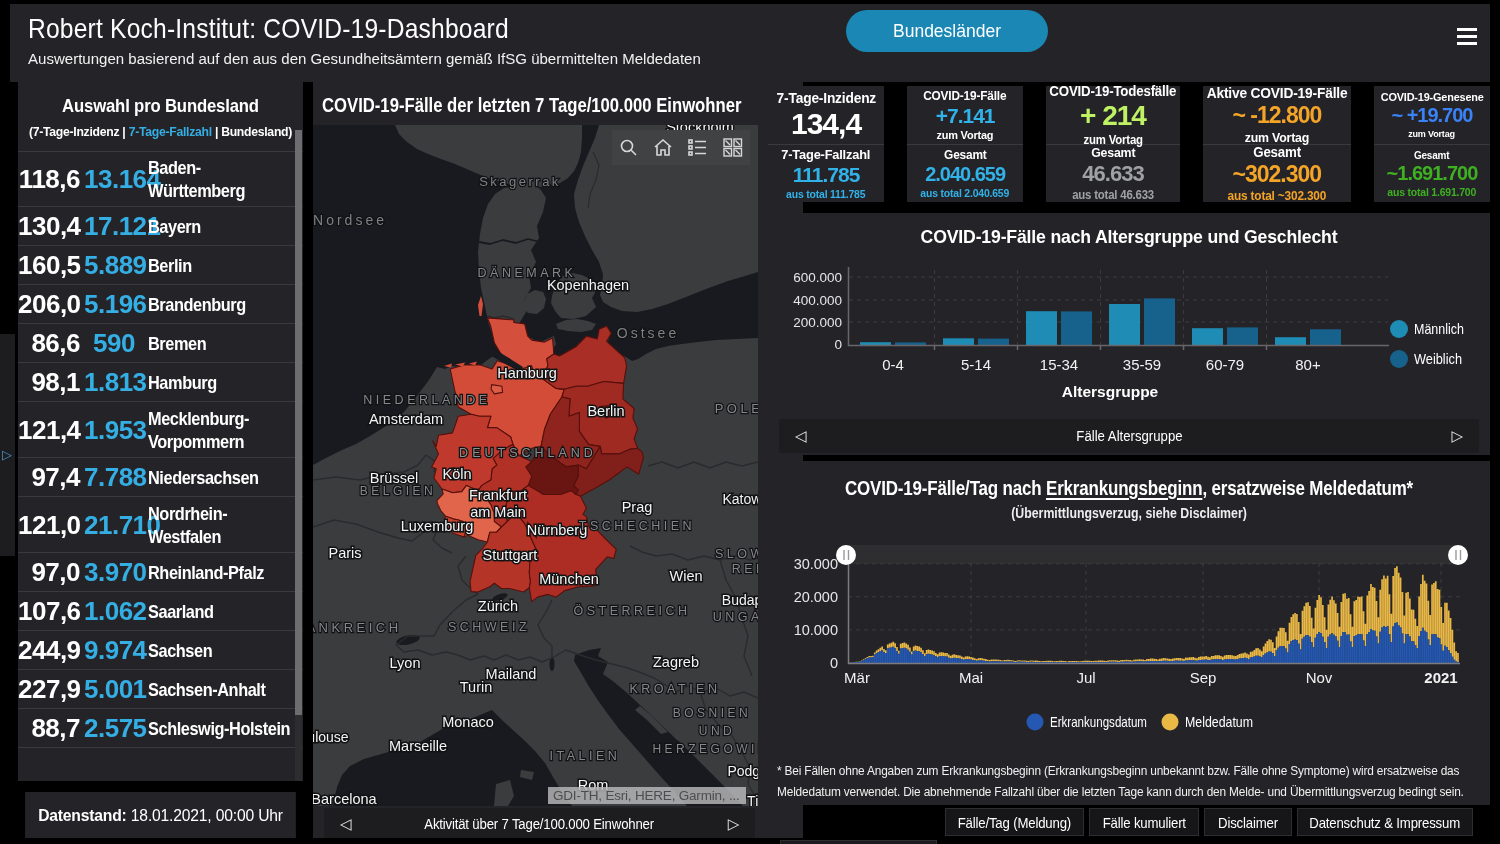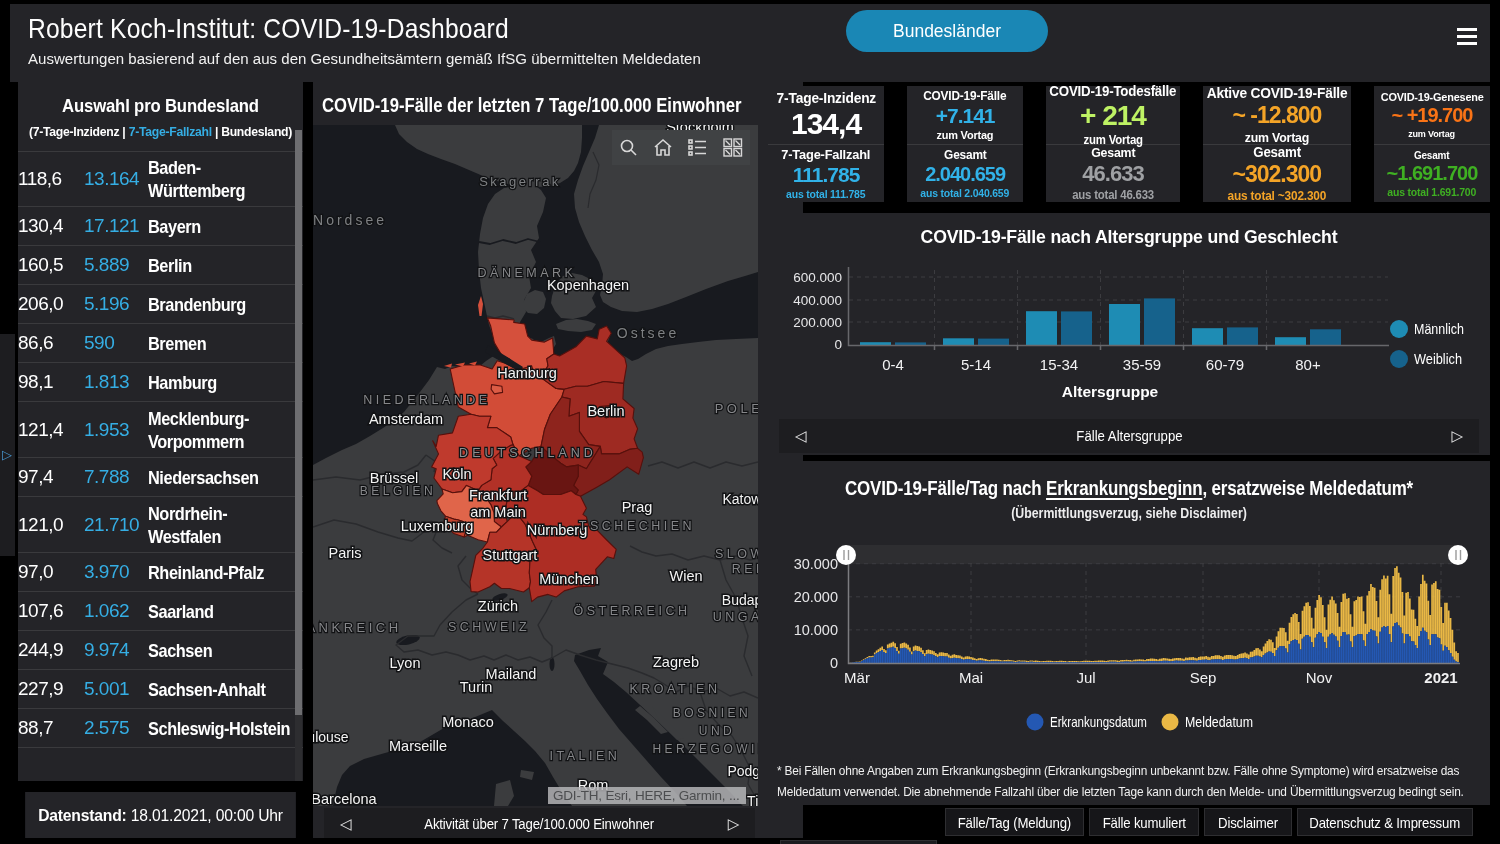--- a/index.html
+++ b/index.html
@@ -22,22 +22,22 @@
 
 #lpanel { left:18px; top:82px; width:285px; height:699px; overflow:hidden; }
 #ltitle { text-align:center; font-weight:bold; font-size:19px; padding-top:13px;
   letter-spacing:-.2px; transform:scaleX(.88)}
 #lsub { text-align:center; font-weight:bold; font-size:13px; color:#fff; margin-top:7px;
   letter-spacing:-.3px; transform:scaleX(.94)}
 #lsub span { color:#35aee4; }
 .brow { position:relative; border-bottom:1px solid #3a3a3d; }
 .brow:first-child { border-top:1px solid #3a3a3d; }
 #lrows { margin-top:12px; }
-.bnum, .bblue { position:absolute; top:50%; transform:translateY(-50%); font-weight:normal;
-  font-size:19px; text-align:left; letter-spacing:-.5px}
+.bnum, .bblue { position:absolute; top:50%; transform:translateY(-50%); font-weight:bold;
+  font-size:26px; text-align:right; letter-spacing:-.5px}
 .bnum { left:0; width:62px; color:#fff; }
 .bblue { left:66px; width:51px; color:#35aee4; }
 .bname { position:absolute; left:130px; top:50%; transform:translateY(-50%) scaleX(.86);
   transform-origin:left center; font-weight:bold; font-size:19px; letter-spacing:-.5px;
   line-height:23px; white-space:nowrap; }
 #lscroll { position:absolute; right:1px; top:48px; width:7px; height:667px; background:#2d2d30; }
 #lthumb { position:absolute; right:1px; top:48px; width:7px; height:585px; background:#6d6d70; }
 #datenstand { left:18px; top:792px; width:285px; height:46px; line-height:46px;
   text-align:center; font-size:16.5px; letter-spacing:-.2px; transform:scaleX(.95)}
 
@@ -375,21 +375,21 @@
 </div>
 <div class="chalf" style="border-top:1px solid #3a3a3d">
   <div class="clab" style="font-size:14px">Gesamt</div>
   <div class="cval" style="font-size:23px;color:#f4a427">~302.300</div>
   <div class="csub" style="font-size:12.5px;color:#f4a427">aus total ~302.300</div>
 </div>
 </div>
     <div class="card">
 <div class="chalf">
   <div class="clab" style="font-size:11.5px">COVID-19-Genesene</div>
-  <div class="cval" style="font-size:20px;color:#f97316">~ +19.700</div>
+  <div class="cval" style="font-size:20px;color:#3b82f6">~ +19.700</div>
   <div class="csub" style="font-size:9.5px">zum Vortag</div>
 </div>
 <div class="chalf" style="border-top:1px solid #3a3a3d">
   <div class="clab" style="font-size:10.5px">Gesamt</div>
   <div class="cval" style="font-size:20px;color:#3fb022">~1.691.700</div>
   <div class="csub" style="font-size:11px;color:#3fb022">aus total 1.691.700</div>
 </div>
 </div>
   </div>
 

